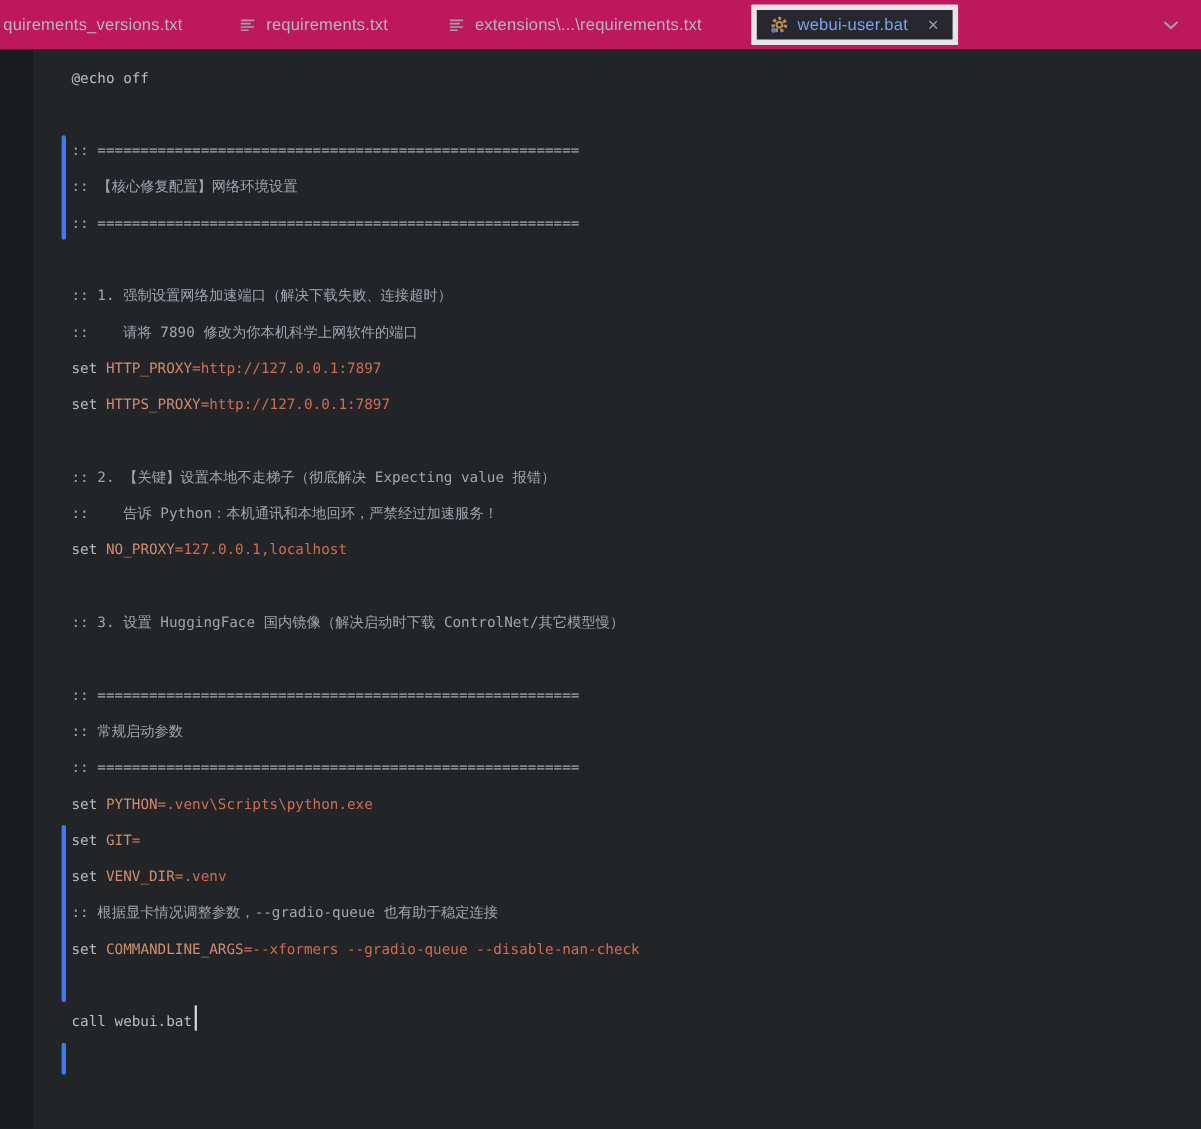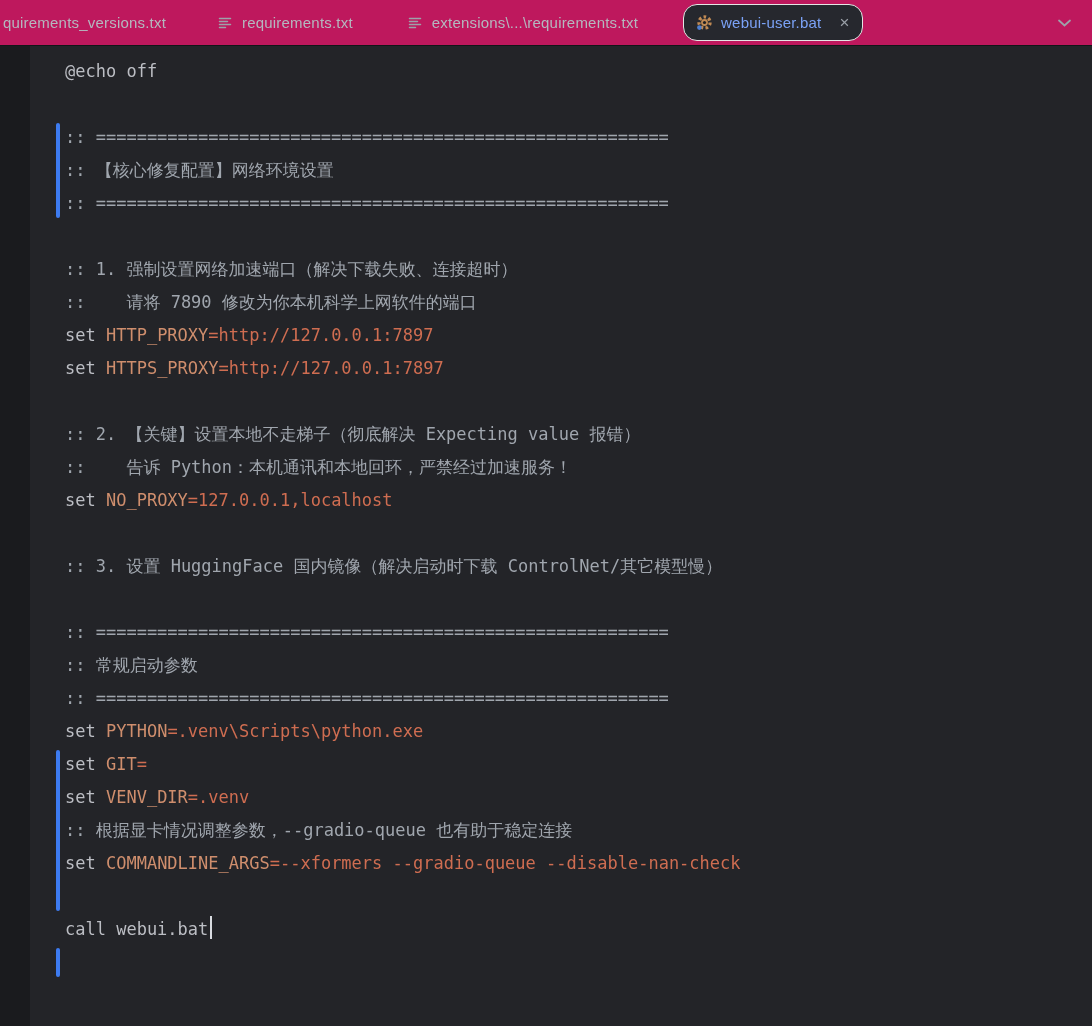--- a/index.html
+++ b/index.html
@@ -14,32 +14,32 @@
     height:46px;background:#be185d;border-bottom:1px solid #141518;
     display:flex;align-items:center;
     font-size:15px;color:#b4b8bf;white-space:nowrap;
     box-sizing:border-box;
   }
   .tab{display:flex;align-items:center;gap:9px;padding:0 27px;height:100%;cursor:default;}
   .tab--clipped{padding:0 24px 0 3px;}
   .tab-label{letter-spacing:.2px;}
   .tab--active{
     height:37px;box-sizing:border-box;
-    background:#26282e;border:1px solid #e5e5e5;border-radius:14px;
+    background:#26282e;border:5px solid #e5e5e5;border-radius:1px;
     margin-left:18px;padding:0 11px 0 12px;gap:8px;
   }
   .tab--active .tab-label{color:var(--active-tab-text,#7ba2f6);}
   .close{font-size:17px;line-height:1;color:#9aa0a8;margin-left:8px;padding:0 2px;}
   .tab-overflow{margin-left:auto;margin-right:14px;display:flex;align-items:center;padding:6px;}
   .icon{display:inline-flex;align-items:center;}
   
   #editor{
     position:relative;height:980px;background:#232428;
     font-family:"DejaVu Sans Mono","Liberation Mono",monospace;
-    font-size:17px;line-height:33px;
+    font-size:13px;line-height:33px;
   }
   .left-strip{position:absolute;left:0;top:0;bottom:0;width:30px;background:#1a1b1e;}
   .change-bar{position:absolute;left:56px;width:4px;border-radius:2px;background:var(--accent,#3d7bf0);}
   #code-lines{position:absolute;left:0;top:0;right:0;padding:9px 0 0 65px;}
   .line{height:33px;white-space:pre;}
   .tok-p{color:var(--keyword,#bcbec4);}
   .tok-c{color:var(--comment,#a0a6ae);}
   .tok-v{color:var(--variable,#cf8e6d);}
   .tok-s{color:var(--value,#cf6d51);}
   .caret{display:inline-block;width:2px;height:23px;background:#d8dbe0;margin-left:2px;vertical-align:-4px;}

